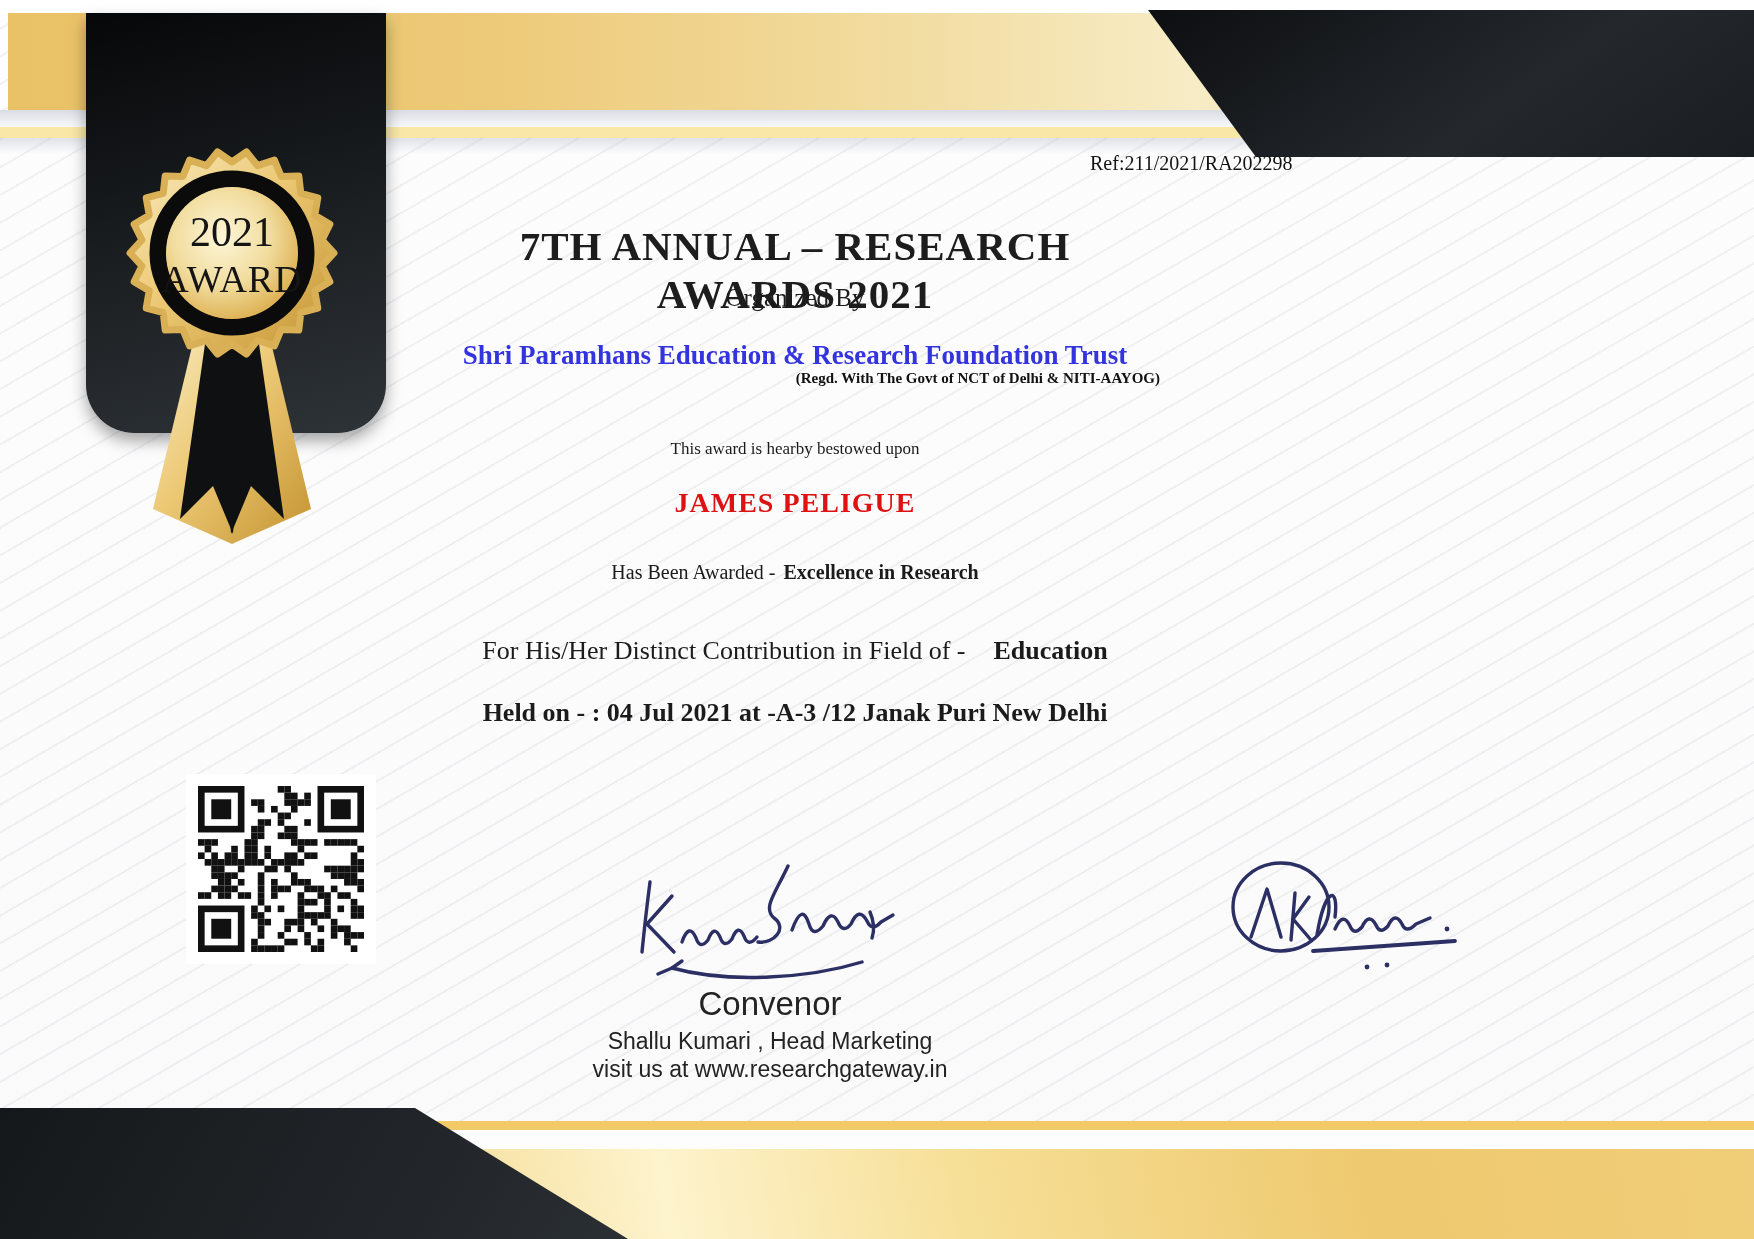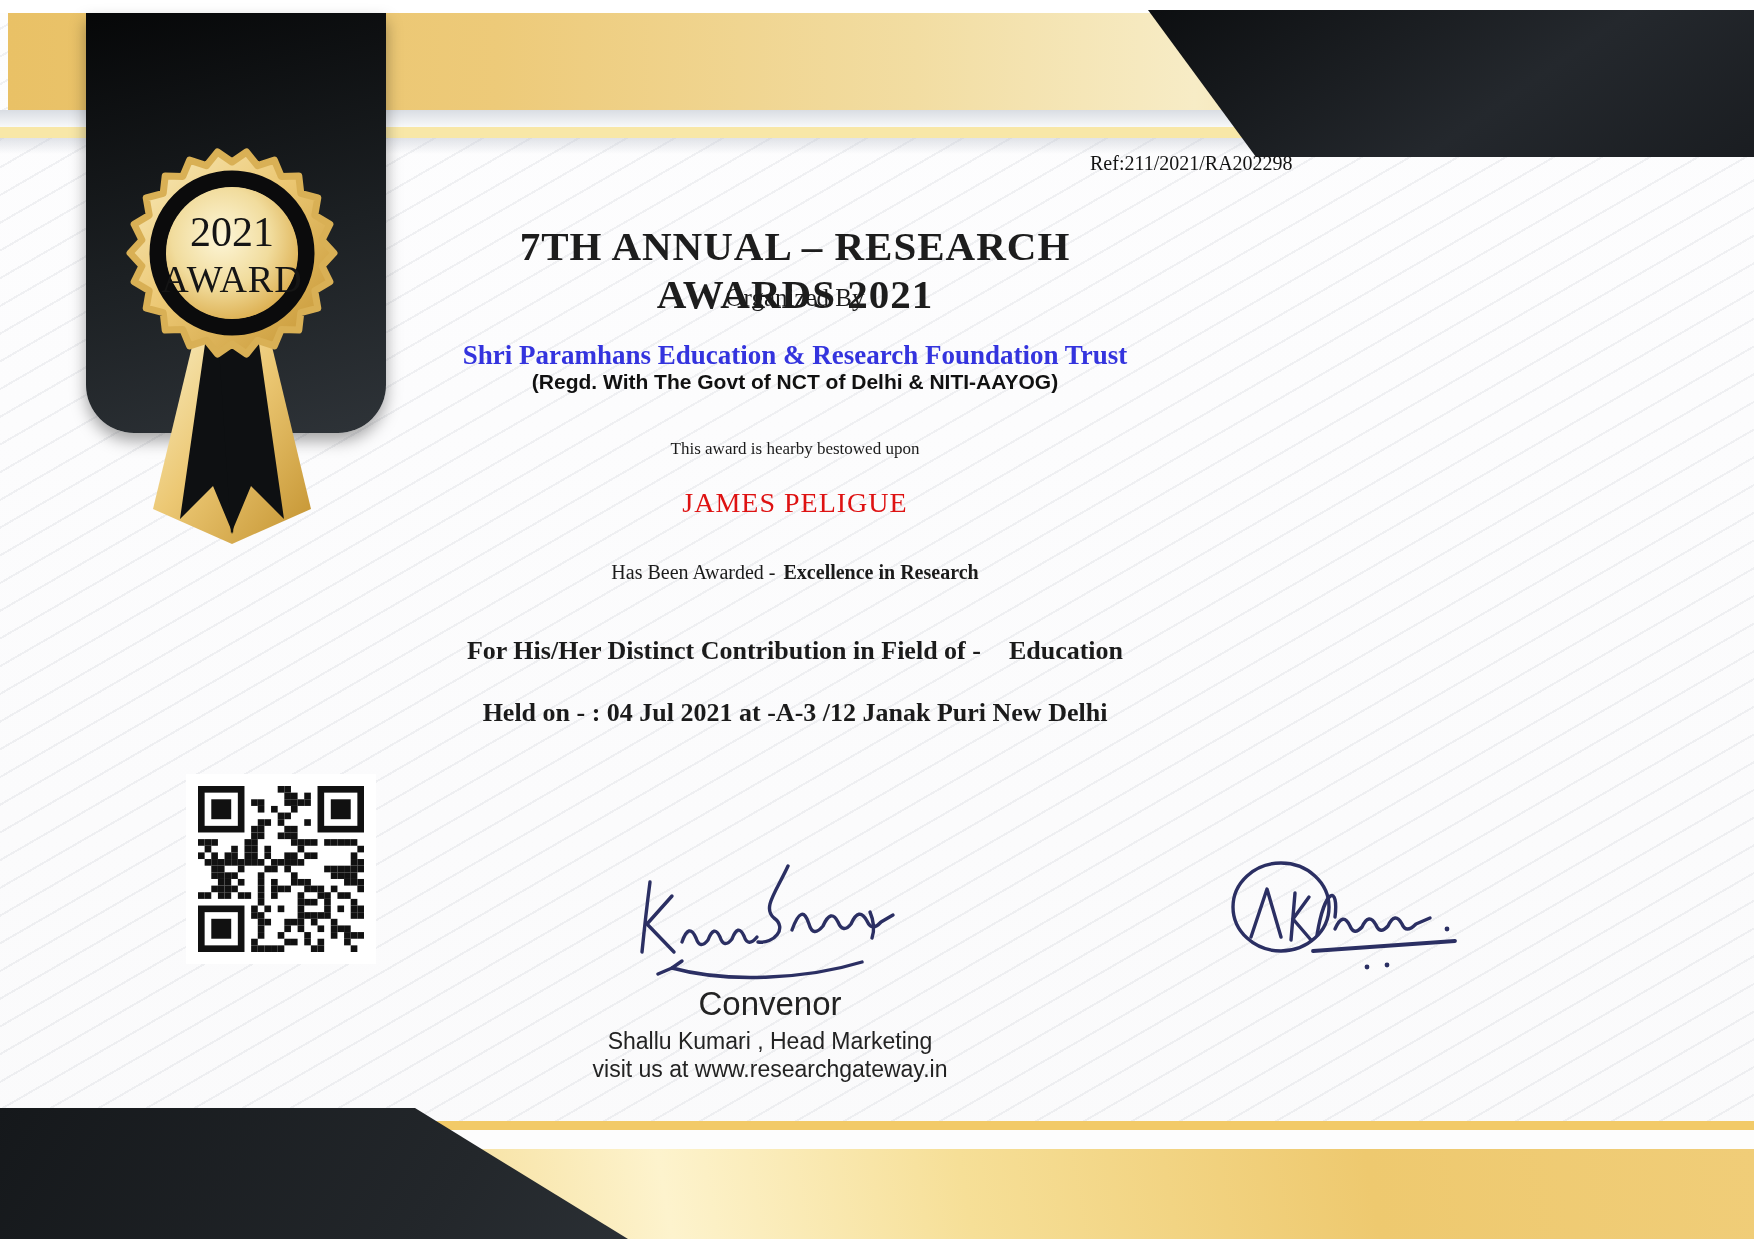--- a/index.html
+++ b/index.html
@@ -37,26 +37,26 @@
     clip-path:polygon(0 0,415px 0,628px 131px,0 131px);
     filter:drop-shadow(3px 0 6px rgba(0,0,0,.4));}
   
   .ref{left:1090px;top:152px;width:300px;text-align:left;font-size:20px;color:#141414;}
   .content{left:430px;top:0;width:730px;text-align:center;}
   .content > div{position:absolute;left:0;width:730px;}
   .title{top:222px;font-family:Liberation Serif, serif;font-size:41px;font-weight:600;
     letter-spacing:1px;color:#1d1d1d;}
   .organized{top:284px;font-size:25px;}
   .orgname{top:340px;font-size:27px;font-weight:bold;color:#3434de;}
-  .regd{top:370px;font-family:Liberation Sans, sans-serif;font-size:21px;font-weight:bold;color:#111;}
+  .regd{top:370px;font-family:Liberation Serif, serif;font-size:15px;font-weight:bold;color:#111;text-align:right;}
   .bestowed{top:428px;font-size:17px;margin-top:11px;}
-  .recipient{top:487px;font-size:28px;font-weight:normal;letter-spacing:1px;color:#de1212;}
+  .recipient{top:487px;font-size:28px;font-weight:bold;letter-spacing:1px;color:#de1212;}
   .awarded{top:561px;font-size:20px;}
   .awarded b{margin-left:8px;}
-  .fieldline{top:636px;font-size:26px;font-weight:bold;}
+  .fieldline{top:636px;font-size:26px;}
   .fieldline b{margin-left:28px;}
   .held{top:698px;font-size:26px;font-weight:bold;}
   
   .qr{left:186px;top:774px;}
   .sig1{left:620px;top:850px;}
   .sig2{left:1215px;top:845px;}
   .convenor-block{left:590px;width:360px;text-align:center;font-family:"Liberation Sans",sans-serif;color:#232323;}
   .conv-role{top:985px;font-size:33px;}
   .conv-name{top:1028px;font-size:23px;}
   .conv-site{top:1056px;font-size:23px;}

